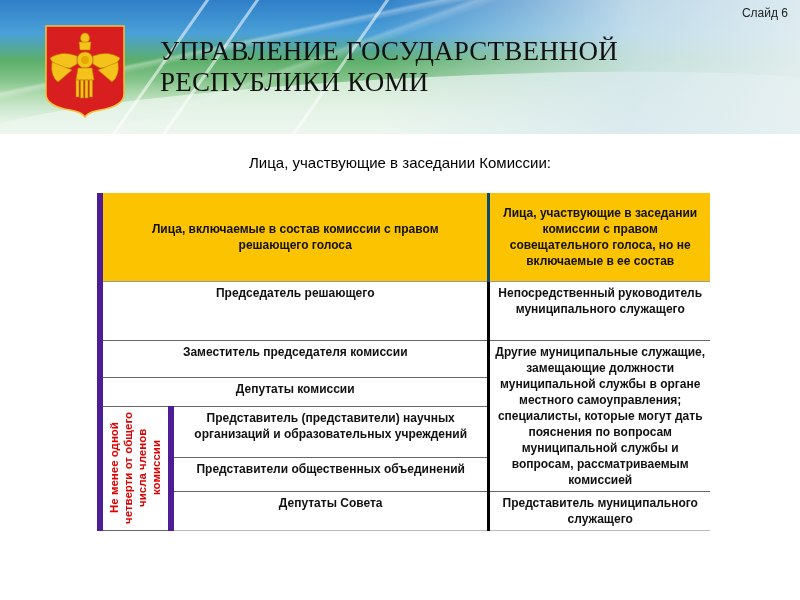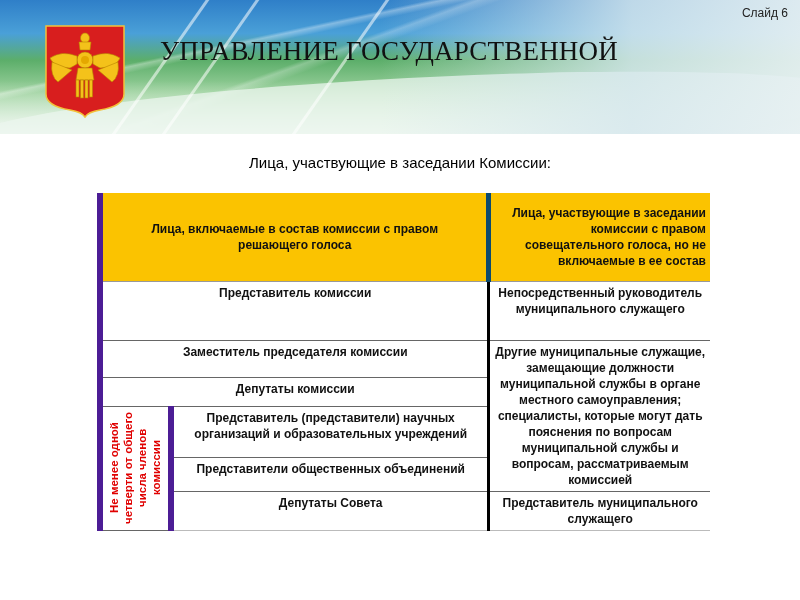--- a/index.html
+++ b/index.html
@@ -56,21 +56,21 @@
   }
   table.main td {
     border-left: 6px solid #4c1d95; border-bottom: 1px solid #666;
     text-align: center; vertical-align: top; line-height: 16px;
     padding: 3px 4px;
   }
   table.main td.rcol { border-left: 3px solid #000000; border-right: none; }
   table.main tr.head td {
     background: #fbc300; border-bottom: 1px solid #999; vertical-align: middle;
   }
-  table.main tr.head td.rcol { border-left: 5px solid #0c4a6e; text-align: right; }
+  table.main tr.head td.rcol { border-left: 3px solid #0c4a6e; }
   .u { }
   td.rot {
     width: 71px; padding: 0 !important; vertical-align: middle !important;
   }
   .rot-inner {
     writing-mode: vertical-rl; transform: rotate(180deg);
     color: #e00000; font-size: 11.5px; line-height: 14px;
     margin: 0 auto; text-align: center; height: 118px;
   }
   table.main tr:last-child td { border-bottom: 1px solid #bbb; }
@@ -99,20 +99,21 @@
     <rect x="32" y="56" width="3" height="17"></rect>
     <rect x="36.5" y="56" width="3" height="18"></rect>
     <rect x="41" y="56" width="3" height="18"></rect>
     <rect x="45.5" y="56" width="3" height="17"></rect>
   </g>
   <circle cx="41" cy="36" r="4" fill="#e4a800"></circle>
 </svg>
 
 <div class="title">
   <div>УПРАВЛЕНИЕ ГОСУДАРСТВЕННОЙ</div>
+  <div>РЕСПУБЛИКИ КОМИ</div>
 </div>
 <div class="slide-num">Слайд 6</div>
 
 <div class="subtitle">Лица, участвующие в заседании Комиссии:</div>
 
 <table class="main">
   <colgroup>
     <col style="width:71px">
       <col style="width:320px">
       <col style="width:222px">
@@ -122,21 +123,21 @@
     <td colspan="2">
       <span>Лица, включаемые в состав комиссии с правом</span><br>
       <span class="u">решающего голоса</span>
     </td>
     <td class="rcol">
       <span>Лица, участвующие в заседании комиссии с правом</span>
       <span class="u">совещательного  голоса</span><span>, но не включаемые в ее состав</span>
     </td>
   </tr>
   <tr style="height:59px">
-    <td colspan="2">Представитель комиссии</td>
+    <td colspan="2">Председатель решающего</td>
     <td class="rcol">Непосредственный руководитель муниципального служащего</td>
   </tr>
   <tr style="height:37px">
     <td colspan="2">Заместитель председателя комиссии</td>
     <td class="rcol" rowspan="4">Другие муниципальные служащие, замещающие должности муниципальной службы в органе местного самоуправления; специалисты, которые могут дать пояснения по вопросам муниципальной службы и вопросам, рассматриваемым комиссией</td>
   </tr>
   <tr style="height:29px">
     <td colspan="2">Депутаты комиссии</td>
   </tr>
   <tr style="height:47px">

